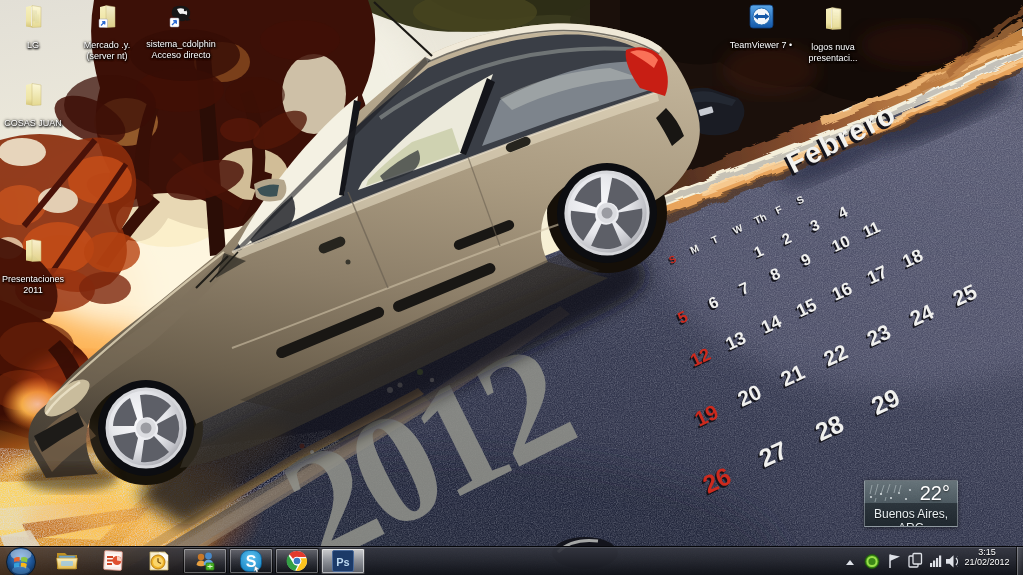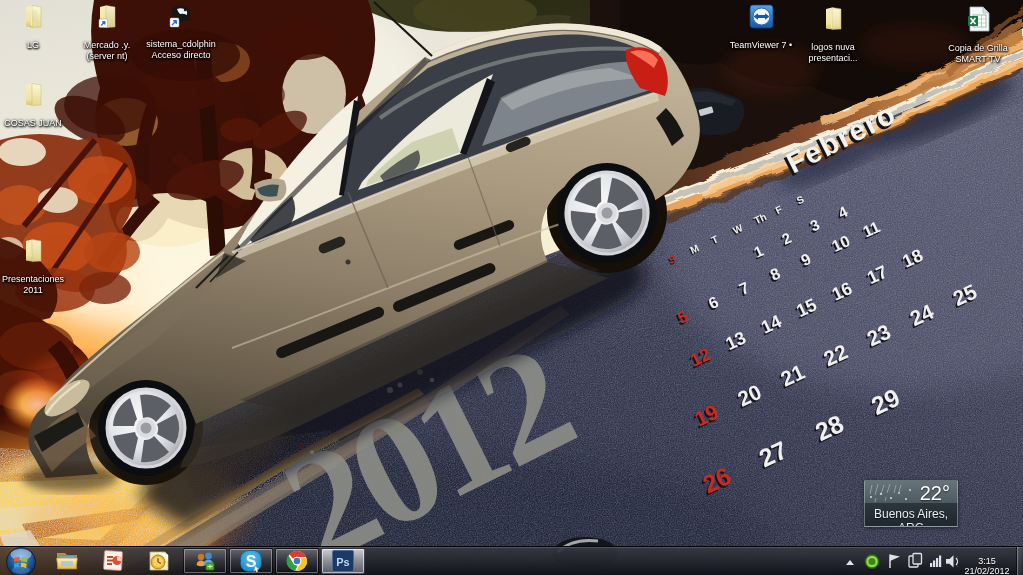--- a/index.html
+++ b/index.html
@@ -12,21 +12,21 @@
 #taskbar{position:absolute;left:0;top:546px;width:1023px;height:29px;
  background:linear-gradient(180deg,rgba(54,56,66,0.92) 0%,rgba(38,40,48,0.93) 45%,rgba(16,18,24,0.96) 100%);
  border-top:1px solid rgba(5,5,8,0.95);box-shadow:inset 0 1px 0 rgba(160,165,175,0.25)}
 #tb-left{position:absolute;left:0;top:0;height:29px;width:220px;
  background:linear-gradient(90deg,rgba(140,85,30,0.35),rgba(90,60,30,0.15) 70%,transparent)}
 .tbtn{position:absolute;top:1px;height:26px;width:44px;border-radius:2px}
 .run{background:linear-gradient(180deg,rgba(255,255,255,0.24),rgba(255,255,255,0.07) 48%,rgba(0,0,0,0.16));
  border:1px solid rgba(0,0,0,0.65);box-shadow:inset 0 0 0 1px rgba(255,255,255,0.35)}
 .sel{background:linear-gradient(180deg,rgba(255,255,255,0.75),rgba(222,226,232,0.58) 45%,rgba(165,170,180,0.48));
  border:1px solid rgba(20,20,25,0.65);box-shadow:inset 0 0 0 1px rgba(255,255,255,0.55)}
-#tray{position:absolute;right:0;top:0;height:29px;display:flex;align-items:flex-end}
+#tray{position:absolute;right:0;top:0;height:29px;display:flex;align-items:flex-start}
 #clock{color:#fff;font-size:9px;line-height:10px;text-align:center;width:58px;text-shadow:0 1px 1px rgba(0,0,0,0.8)}
 #showdesk{width:7px;height:29px;border-left:1px solid rgba(0,0,0,0.7);
  background:linear-gradient(90deg,rgba(255,255,255,0.16),rgba(255,255,255,0.05));box-shadow:inset 1px 0 0 rgba(255,255,255,0.25)}
 #weather{position:absolute;left:864px;top:480px;width:94px;height:47px;border-radius:1px;
  border:1px solid rgba(195,205,210,0.45);overflow:hidden;
  background:linear-gradient(180deg,rgba(108,122,126,0.88) 0%,rgba(80,94,99,0.88) 48%,rgba(42,52,57,0.9) 50%,rgba(30,38,44,0.92) 100%);
  box-shadow:0 1px 4px rgba(0,0,0,0.5)}
 #weather .temp{position:absolute;right:7px;top:1px;color:#fff;font-size:20px;text-shadow:0 1px 2px rgba(0,0,0,0.6)}
 #weather .city{position:absolute;left:0;right:0;top:26px;text-align:center;color:#e8eef0;font-size:12px;text-shadow:0 1px 1px rgba(0,0,0,0.7)}
 </style></head>
@@ -525,31 +525,20 @@
           <stop offset="1" stop-color="#e4d88e"></stop>
         </linearGradient>
         <path d="M2,3 L8,1.5 L8,23.5 L2,22.5 Z" fill="url(#feg)"></path>
         <path d="M7,3 L15.5,4 L15.5,21 L7,22 Z" fill="#f6f6f0"></path>
         <path d="M9,7 l5,0.3 M9,10 l5,0.3 M9,13 l4,0.2" stroke="#8aa6c0" stroke-width="0.8"></path>
         <path d="M8,1.5 L17,3 L17,23 L8,23.5 Z" fill="url(#feh)" opacity="0.95"></path>
         <path d="M8,1.5 L17,3 L17,23 L8,23.5 Z" fill="none" stroke="#c8ba7a" stroke-width="0.5"></path>
       </svg>
       <div class="lab">logos nuva<br>presentaci...</div>
     </div>
-    <div class="ic" style="left:940px;top:6px;width:76px">
-      <svg width="23" height="26" viewBox="0 0 23 26">
-        <path d="M3,1 L16,1 L22,7 L22,25 L3,25 Z" fill="#f4f6f8" stroke="#aab4bc" stroke-width="0.8"></path>
-        <path d="M16,1 L16,7 L22,7 Z" fill="#d8dee4" stroke="#aab4bc" stroke-width="0.7"></path>
-        <rect x="6" y="9" width="13" height="12" fill="#fff" stroke="#7aa47a" stroke-width="0.7"></rect>
-        <path d="M6,13 h13 M6,17 h13 M10.5,9 v12 M14.5,9 v12" stroke="#9bc29b" stroke-width="0.7"></path>
-        <rect x="1" y="10" width="10" height="10" rx="1" fill="#1f7246"></rect>
-        <path d="M3.5,12 L8.5,18 M8.5,12 L3.5,18" stroke="#fff" stroke-width="1.6"></path>
-      </svg>
-      <div class="lab">Copia de Grilla<br>SMART TV</div>
-    </div>
 <div id="weather">
       <svg width="92" height="24" viewBox="0 0 92 24" style="position:absolute;left:1px;top:1px;opacity:0.85">
         <g stroke="#d4dde0" stroke-width="0.9" opacity="0.6">
           <path d="M6,3 L4,12"></path>
           <path d="M12,2 L9,13"></path>
           <path d="M18,3 L15,12"></path>
           <path d="M24,2 L21,11"></path>
           <path d="M30,3 L28,11"></path>
           <path d="M35,3 L33,10"></path>
           <path d="M10,16 L9,20"></path>

